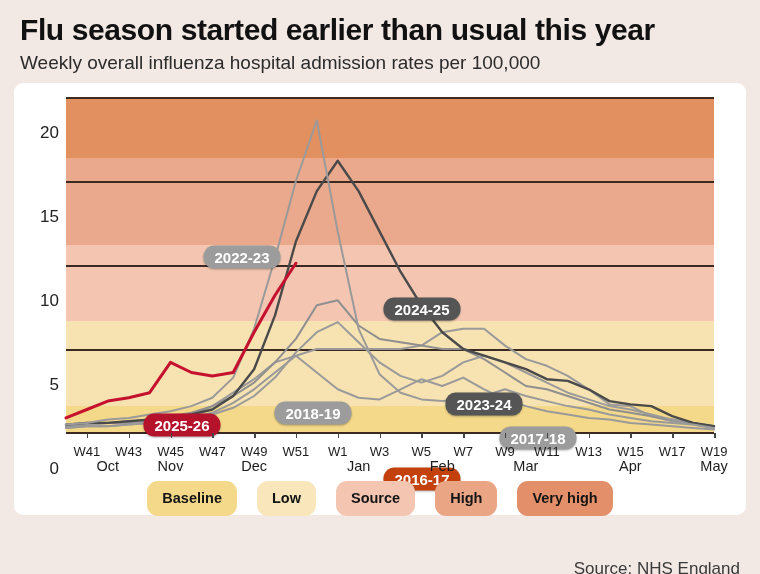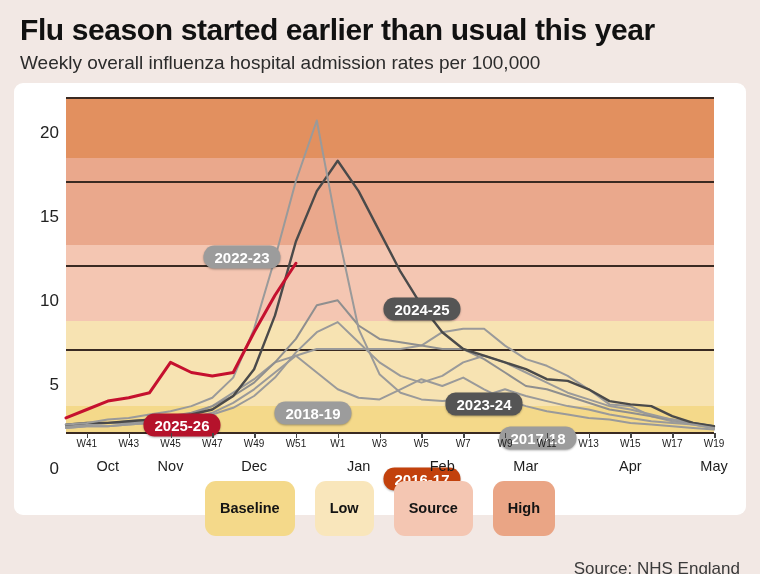--- a/index.html
+++ b/index.html
@@ -55,35 +55,35 @@
     margin-top:36px;
   }
 
   .svgwrap{position:absolute;inset:0;}
   svg.lines{position:absolute;left:0;top:0;overflow:visible;}
 
   
   .xaxis{position:absolute;left:52px;top:350px;width:648px;height:56px;}
   .tick{position:absolute;top:0;width:1.5px;height:5px;background:#444;}
   .xlab{
-    position:absolute;top:5px;font-size:10px;color:#1c1c1c;
+    position:absolute;top:11px;font-size:13px;color:#1c1c1c;
     transform:translateX(-50%);white-space:nowrap;
   }
   .mlab{
     position:absolute;top:25px;font-size:14.5px;color:#1c1c1c;
     transform:translateX(-50%);white-space:nowrap;
   }
 
   
   .legend{
     position:absolute;left:0;top:398px;width:732px;
     display:flex;justify-content:center;align-items:center;gap:20px;
   }
   .lg{
-    border-radius:11px;padding:19px 15px;
+    border-radius:11px;padding:9px 15px;
     font-size:14.5px;font-weight:bold;color:#141414;
     line-height:1.15;
   }
 
   
   .pill{
     position:absolute;
     border-radius:11px;
     padding:2.5px 11px 3.5px 11px;
     font-size:15px;font-weight:bold;color:#ffffff;
@@ -192,17 +192,18 @@
         <div class="mlab" style="left: 459.871px;">Mar</div>
         <div class="mlab" style="left: 564.387px;">Apr</div>
         <div class="mlab" style="left: 648px;">May</div>
       </div>
 
     <div class="legend" id="legend">
         <div class="lg" style="background: rgb(244, 217, 138);">Baseline</div>
         <div class="lg" style="background: rgb(249, 230, 187);">Low</div>
         <div class="lg" style="background: rgb(244, 198, 178);">Source</div>
         <div class="lg" style="background: rgb(234, 165, 133);">High</div>
+        <div class="lg" style="background: rgb(226, 143, 106);">Very high</div>
       </div>
   </div>
 
   <div class="source">Source: NHS England</div>
 </div>
 
 </body></html>

